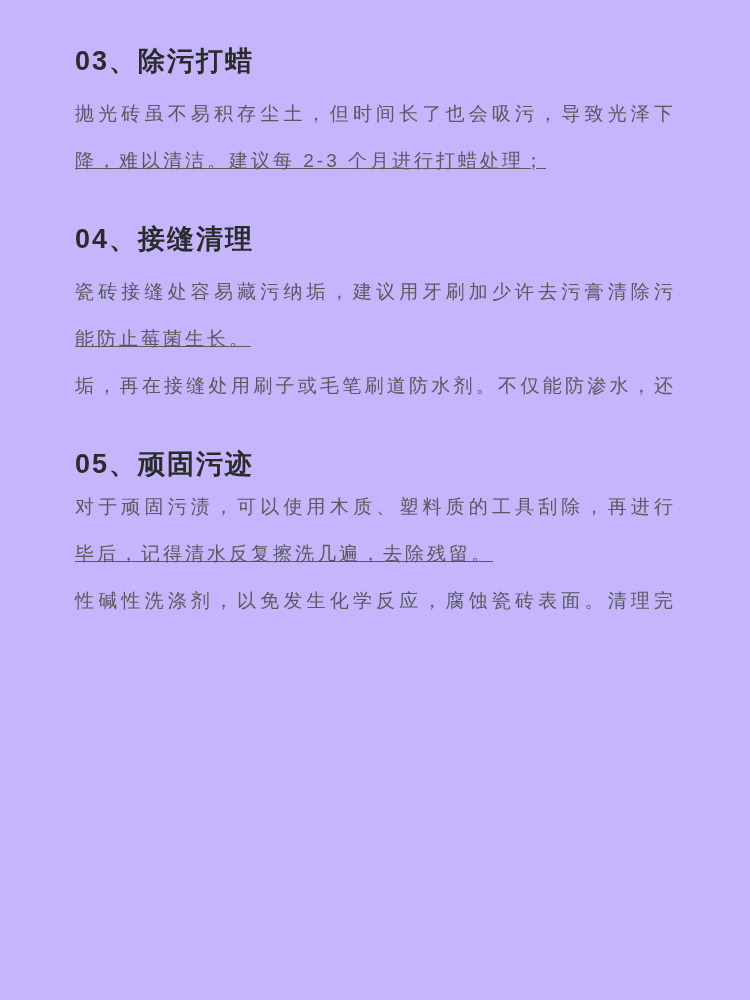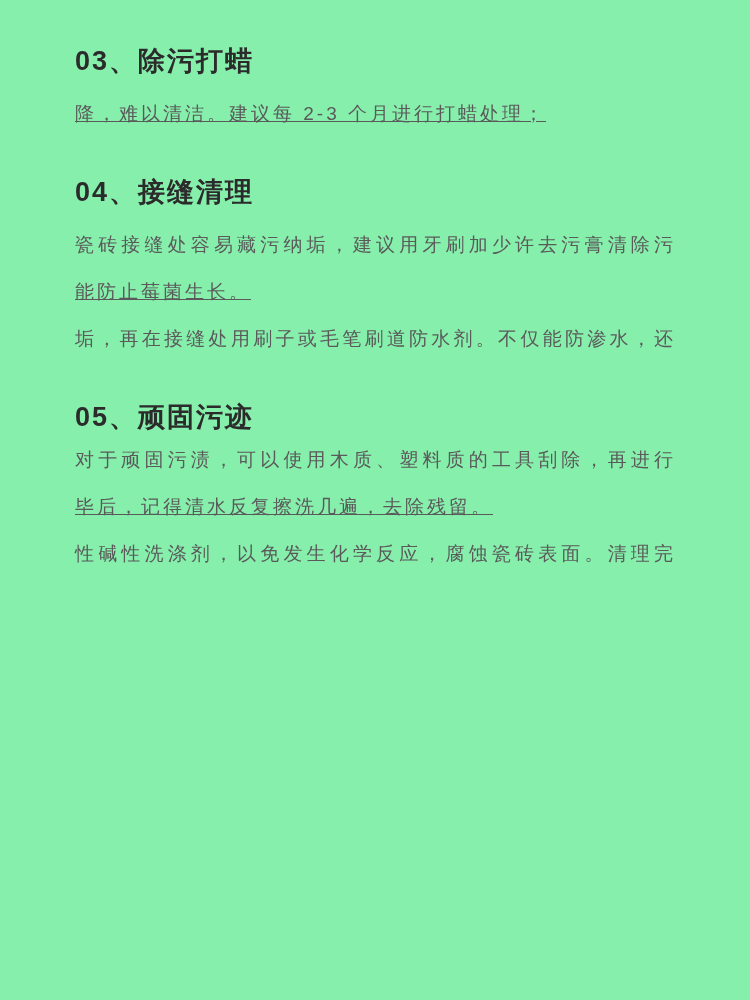--- a/index.html
+++ b/index.html
@@ -11,21 +11,21 @@
     overflow: hidden;
   }
 
   body {
     font-family: "Liberation Sans", "DejaVu Sans", sans-serif;
   }
 
   .page {
     width: 750px;
     height: 1000px;
-    background: #86efac;
+    background: #c4b5fd;
     padding: 44px 74px 0 75px;
   }
 
   .tip-section + .tip-section {
     margin-top: 38px;
   }
 
   .section-heading {
     font-size: 27px;
     font-weight: 700;
@@ -63,20 +63,21 @@
   }
 </style>
 </head>
 <body>
 
 <div class="page">
 
   <section class="tip-section">
     <h2 class="section-heading">03、除污打蜡</h2>
     <div class="section-paragraph">
+      <span class="text-line">抛光砖虽不易积存尘土，但时间长了也会吸污，导致光泽下</span>
       <span class="text-line last-line">降，难以清洁。建议每 2-3 个月进行打蜡处理；</span>
     </div>
   </section>
 
   <section class="tip-section">
     <h2 class="section-heading">04、接缝清理</h2>
     <div class="section-paragraph">
       <span class="text-line">瓷砖接缝处容易藏污纳垢，建议用牙刷加少许去污膏清除污</span>
       <span class="text-line last-line">能防止莓菌生长。</span>
       <span class="text-line">垢，再在接缝处用刷子或毛笔刷道防水剂。不仅能防渗水，还</span>

